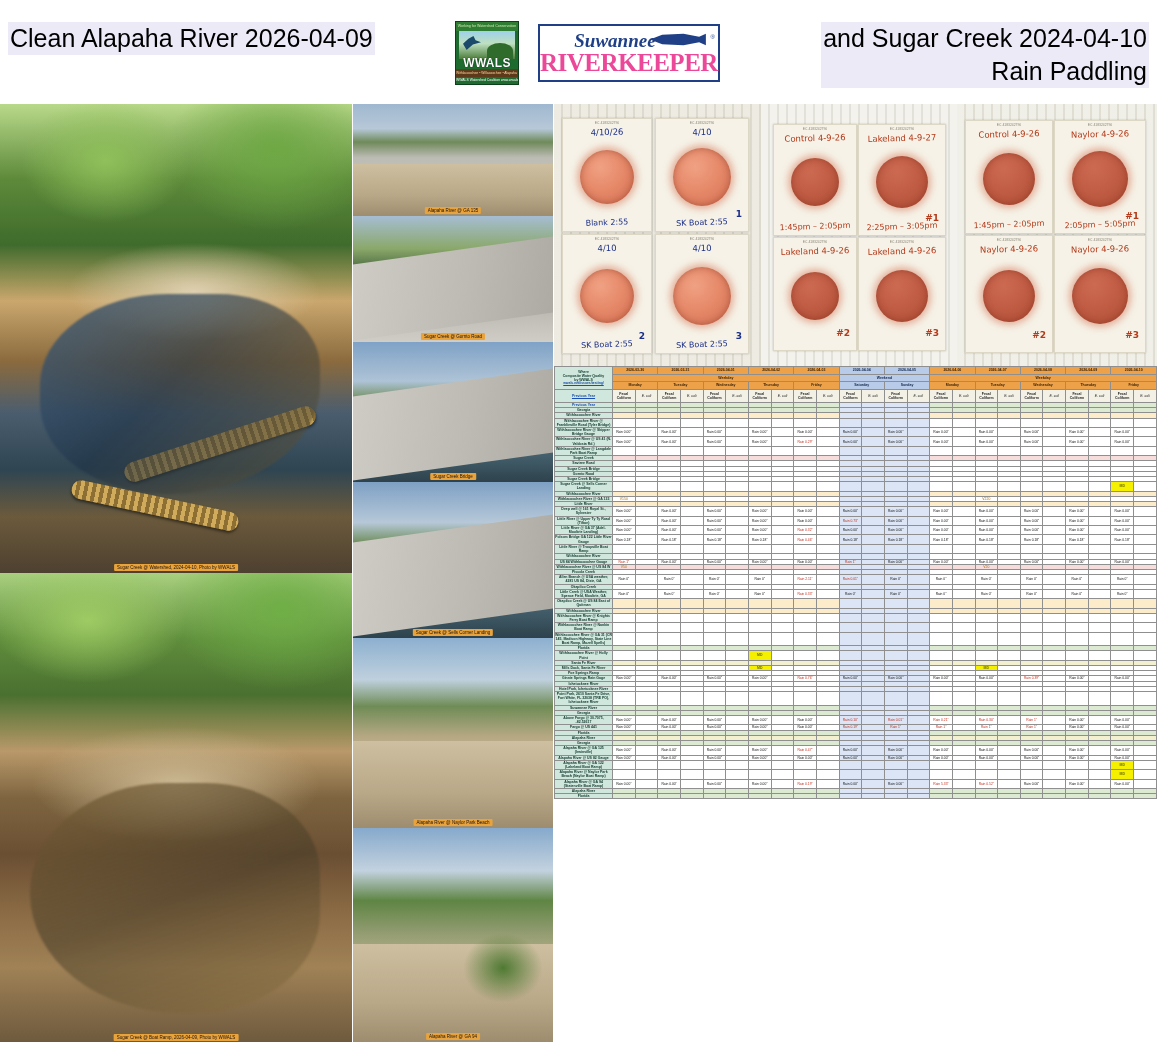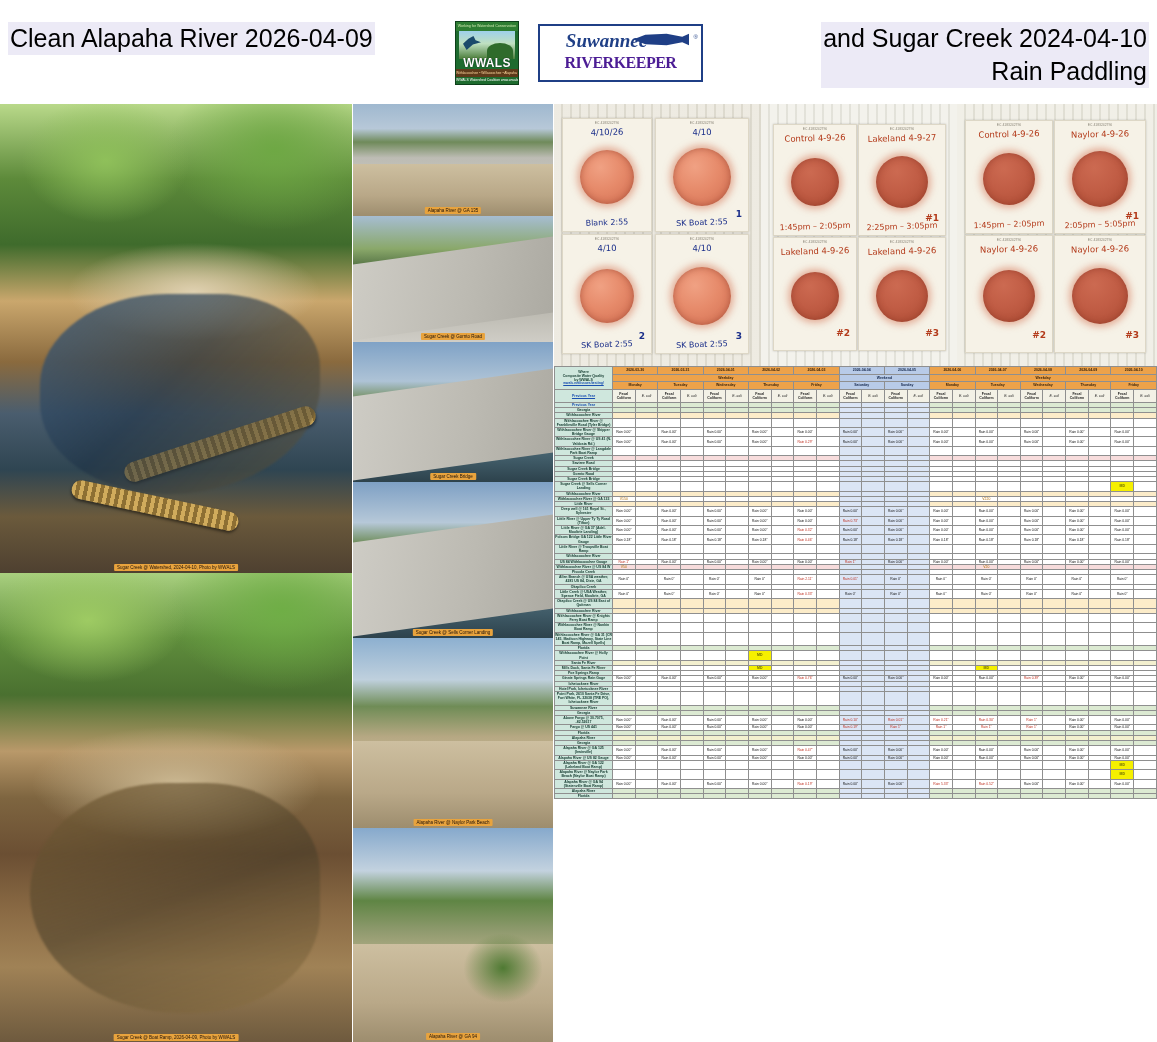--- a/index.html
+++ b/index.html
@@ -29,21 +29,21 @@
         font-family:"Liberation Sans",sans-serif;font-weight:bold;font-size:12px;line-height:11px;
         text-align:center;letter-spacing:.3px;text-shadow:0 0 1px #000;}
   .wwals-badge .sub1{position:absolute;left:0;top:47px;width:100%;height:8px;background:#5d3a1a;
         color:#ffd9a0;font-size:3.4px;line-height:8px;text-align:center;overflow:hidden;white-space:nowrap;}
   .wwals-badge .sub2{position:absolute;left:0;bottom:0;width:100%;height:7px;
         color:#ffffff;font-size:3.4px;line-height:7px;text-align:center;overflow:hidden;white-space:nowrap;}
   .srk-box{flex:1 1 auto;height:54px;border:2px solid #1f3f86;background:#fff;margin-left:19px;
         display:flex;flex-direction:column;justify-content:center;align-items:center;position:relative;}
   .srk-1{font-family:"Liberation Serif",serif;font-weight:bold;font-style:italic;font-size:19px;
         color:#1f3f86;line-height:19px;letter-spacing:0px;position:relative;left:-14px;}
-  .srk-2{font-family:"Liberation Serif",serif;font-weight:bold;font-size:16px;color:#4c1d95;
+  .srk-2{font-family:"Liberation Serif",serif;font-weight:bold;font-size:25px;color:#ec4899;
         line-height:25px;letter-spacing:-0.5px;}
   .srk-fish{position:absolute;right:12px;top:6px;width:56px;height:15px;background:#1f3f86;
         clip-path:polygon(0% 50%,22% 18%,60% 12%,88% 32%,100% 12%,100% 88%,88% 68%,60% 88%,22% 82%);}
   .srk-reg{position:absolute;right:3px;top:8px;font-size:6px;color:#1f3f86;}
 
   
   .photos-left{position:absolute;left:0px;top:104px;width:352px;height:938px;}
   .ph{position:relative;overflow:hidden;background:#3a5a2a;}
   .ph .cap{position:absolute;left:50%;transform:translateX(-50%);bottom:2px;
        background:#e8a33d;color:#20130a;font-size:4.5px;line-height:7px;padding:0 3px;white-space:nowrap;

